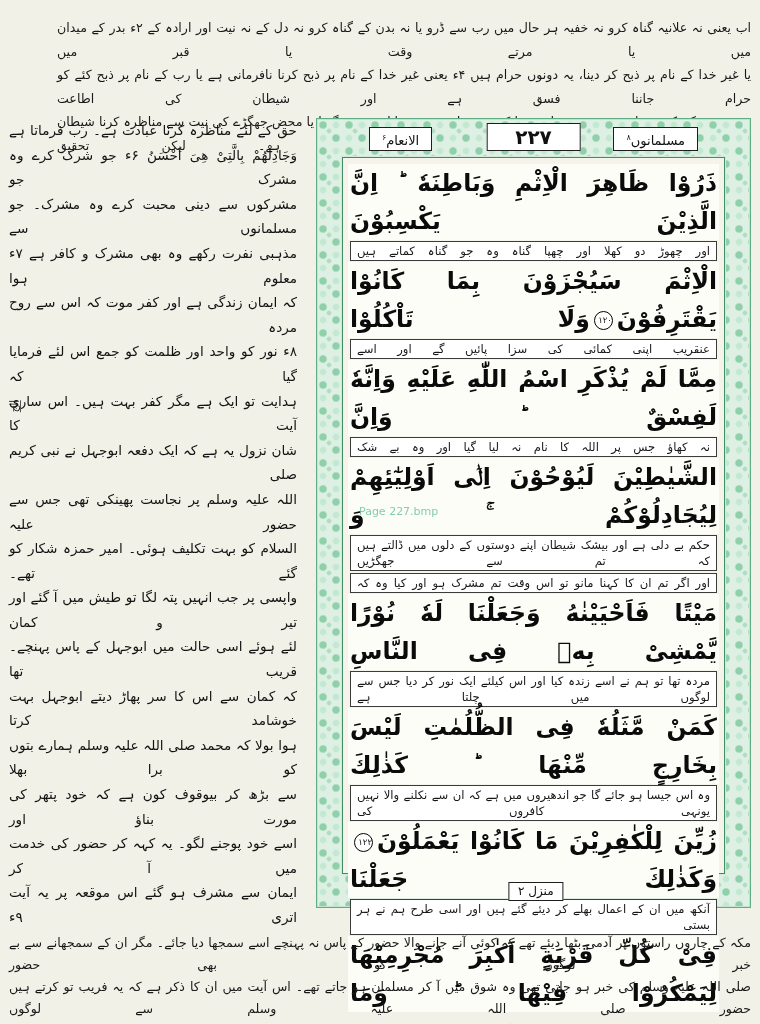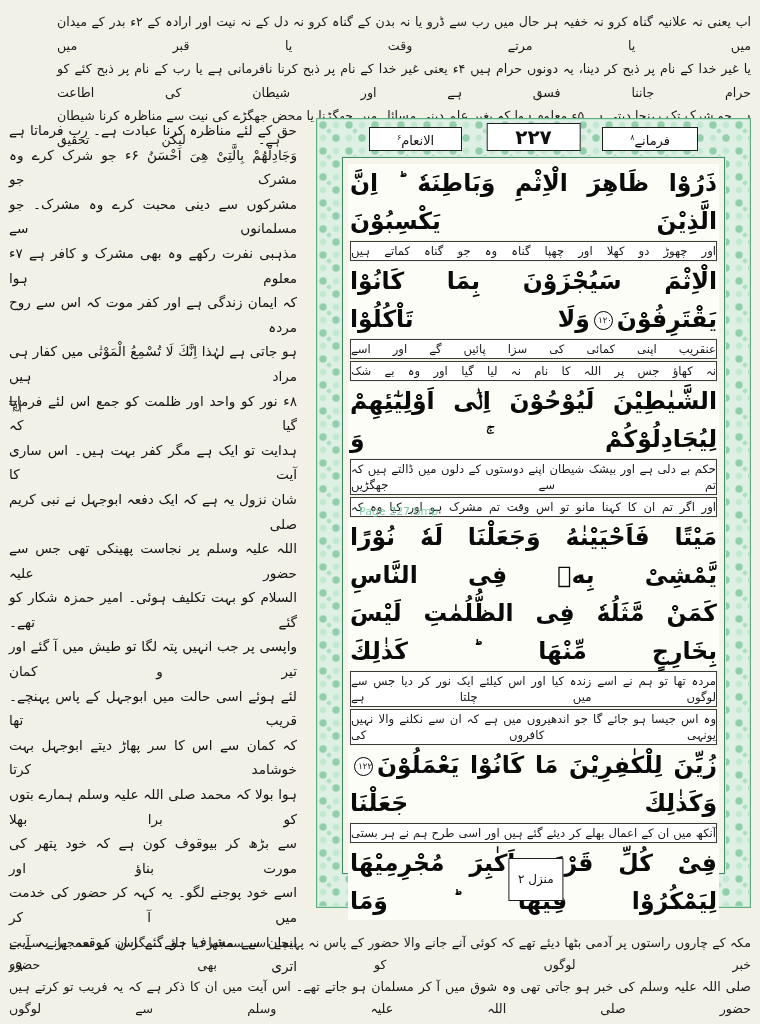--- a/index.html
+++ b/index.html
@@ -8,21 +8,21 @@
     font-family:"DejaVu Sans",sans-serif;
     background:#e9ebe4;
   }
   .page{
     position:relative;width:760px;height:1024px;
     background:#f2f1e8;
     color:#151515;
   }
   
   .notes{position:absolute;left:9px;right:9px;direction:rtl;}
-  .notes.top{top:10px;margin-left:48px;}
+  .notes.top{top:16px;margin-left:48px;}
   .notes.bottom{top:932px;}
   .note-line{
     font-size:12.6px;line-height:23.5px;
     text-align:justify;text-align-last:justify;
     white-space:normal;color:#191919;
   }
   .notes.bottom .note-line{line-height:22px;}
   .notes.bottom .note-line:last-child{text-align-last:center;}
   
   .main{position:absolute;top:118px;bottom:116px;left:9px;right:9px;display:flex;gap:19px;}
@@ -68,48 +68,48 @@
     direction:rtl;
   }
   .q-line.arabic{
     font-size:23.5px;font-weight:bold;line-height:38px;
     text-align:justify;text-align-last:justify;
     color:#0b0b0b;background:#fdfdf8;padding:0 2px;
   }
   .q-line.urdu{
     font-size:11.6px;line-height:16px;
     border:1px solid #3c3c3c;background:#ffffff;
-    padding:1px 0;margin:1px 2px;
+    padding:1px 6px;margin:1px 2px;
     text-align:justify;text-align-last:justify;
     color:#181818;
   }
   .vmark{
     display:inline-block;width:17px;height:17px;
     border:1.5px solid #000;border-radius:50%;
     font-size:8.5px;line-height:17px;text-align:right;
     font-weight:normal;vertical-align:middle;margin:0 4px;background:#fff;
   }
   
   .hdr-box{
     position:absolute;background:#fff;border:1px solid #1d1d1d;
-    direction:rtl;font-size:13px;line-height:19px;padding:0 27px;
+    direction:rtl;font-size:13px;line-height:19px;padding:0 12px;
     color:#101010;white-space:nowrap;
   }
   .hdr-juz{top:8px;right:52px;}
   .hdr-surah{top:8px;left:52px;}
   .hdr-page{
     top:4px;left:50%;transform:translateX(-50%);
     font-size:20px;font-weight:bold;line-height:26px;padding:0 28px;
     letter-spacing:2px;
   }
   .hdr-sup{font-size:8px;vertical-align:super;}
   .manzil-box{
     position:absolute;bottom:6px;left:50%;transform:translateX(-46%);
     background:#fff;border:1px solid #1d1d1d;
-    direction:rtl;font-size:12px;line-height:17px;padding:12px 9px;
+    direction:rtl;font-size:12px;line-height:17px;padding:0 9px;
     color:#101010;white-space:nowrap;
   }
   .watermark{
     position:absolute;top:347px;left:16px;
     color:#6fc49c;font-size:11px;opacity:.85;
     pointer-events:none;direction:ltr;
   }
 </style>
 </head>
 <body>
@@ -124,64 +124,64 @@
 
   <div class="main">
 
     <div class="side-col-wrap">
       <div class="side-col">
           <div class="col-line">حق کے لئے مناظرہ کرنا عبادت ہے۔ رب فرماتا ہے</div>
           <div class="col-line">وَجَادِلْهُمْ بِالَّتِىْ هِىَ اَحْسَنُ ۶ء جو شرک کرے وہ مشرک جو</div>
           <div class="col-line">مشرکوں سے دینی محبت کرے وہ مشرک۔ جو مسلمانوں سے</div>
           <div class="col-line">مذہبی نفرت رکھے وہ بھی مشرک و کافر ہے ۷ء معلوم ہوا</div>
           <div class="col-line">کہ ایمان زندگی ہے اور کفر موت کہ اس سے روح مردہ</div>
-          <div class="col-line">ہو جاتی ہے لہٰذا اِنَّكَ لَا تُسْمِعُ الْمَوْتٰى میں کفار ہی مراد ہیں</div>
           <div class="col-line">۸ء نور کو واحد اور ظلمت کو جمع اس لئے فرمایا گیا کہ</div>
           <div class="col-line">ہدایت تو ایک ہے مگر کفر بہت ہیں۔ اس ساری آیت کا</div>
           <div class="col-line">شان نزول یہ ہے کہ ایک دفعہ ابوجہل نے نبی کریم صلی</div>
           <div class="col-line">اللہ علیہ وسلم پر نجاست پھینکی تھی جس سے حضور علیہ</div>
           <div class="col-line">السلام کو بہت تکلیف ہوئی۔ امیر حمزہ شکار کو گئے تھے۔</div>
           <div class="col-line">واپسی پر جب انہیں پتہ لگا تو طیش میں آ گئے اور تیر و کمان</div>
           <div class="col-line">لئے ہوئے اسی حالت میں ابوجہل کے پاس پہنچے۔ قریب تھا</div>
           <div class="col-line">کہ کمان سے اس کا سر پھاڑ دیتے ابوجہل بہت خوشامد کرتا</div>
           <div class="col-line">ہوا بولا کہ محمد صلی اللہ علیہ وسلم ہمارے بتوں کو برا بھلا</div>
           <div class="col-line">سے بڑھ کر بیوقوف کون ہے کہ خود پتھر کی مورت بناؤ اور</div>
           <div class="col-line">اسے خود پوجنے لگو۔ یہ کہہ کر حضور کی خدمت میں آ کر</div>
           <div class="col-line">ایمان سے مشرف ہو گئے اس موقعہ پر یہ آیت اتری ۹ء</div>
         </div>
       <div class="margin-mark">الج</div>
     </div>
 
     <div class="quran-frame">
 
       <div class="hdr-box hdr-juz">
-        <span>فرمانے</span><span class="hdr-sup">۸</span>
+        <span>مسلمانوں</span><span class="hdr-sup">۸</span>
       </div>
 
       <div class="hdr-box hdr-page">
         <span>٢٢٧</span>
       </div>
 
       <div class="hdr-box hdr-surah">
         <span>الانعام</span><span class="hdr-sup">۶</span>
       </div>
 
       <div class="frame-inner">
         <div class="q-content">
             <div class="q-line arabic"><span>ذَرُوْا ظَاهِرَ الْاِثْمِ وَبَاطِنَهٗ ؕ اِنَّ الَّذِيْنَ يَكْسِبُوْنَ</span></div>
             <div class="q-line urdu"><span>اور چھوڑ دو کھلا اور چھپا گناہ وہ جو گناہ کماتے ہیں</span></div>
             <div class="q-line arabic"><span>الْاِثْمَ سَيُجْزَوْنَ بِمَا كَانُوْا يَقْتَرِفُوْنَ</span><span class="vmark">۱۲۰</span><span>وَلَا تَاْكُلُوْا</span></div>
             <div class="q-line urdu"><span>عنقریب اپنی کمائی کی سزا پائیں گے اور اسے</span></div>
+            <div class="q-line arabic"><span>مِمَّا لَمْ يُذْكَرِ اسْمُ اللّٰهِ عَلَيْهِ وَاِنَّهٗ لَفِسْقٌ ؕ وَاِنَّ</span></div>
             <div class="q-line urdu"><span>نہ کھاؤ جس پر اللہ کا نام نہ لیا گیا اور وہ بے شک</span></div>
             <div class="q-line arabic"><span>الشَّيٰطِيْنَ لَيُوْحُوْنَ اِلٰۤى اَوْلِيٰٓئِهِمْ لِيُجَادِلُوْكُمْ ۚ وَ</span></div>
             <div class="q-line urdu"><span>حکم بے دلی ہے اور بیشک شیطان اپنے دوستوں کے دلوں میں ڈالتے ہیں کہ تم سے جھگڑیں</span></div>
             <div class="q-line urdu"><span>اور اگر تم ان کا کہنا مانو تو اس وقت تم مشرک ہو اور کیا وہ کہ</span></div>
             <div class="q-line arabic"><span>مَيْتًا فَاَحْيَيْنٰهُ وَجَعَلْنَا لَهٗ نُوْرًا يَّمْشِىْ بِهٖ فِى النَّاسِ</span></div>
+            <div class="q-line urdu"><span>مردہ تھا تو ہم نے اسے زندہ کیا اور اس کیلئے ایک نور کر دیا جس سے لوگوں میں چلتا ہے</span></div>
             <div class="q-line arabic"><span>كَمَنْ مَّثَلُهٗ فِى الظُّلُمٰتِ لَيْسَ بِخَارِجٍ مِّنْهَا ؕ كَذٰلِكَ</span></div>
-            <div class="q-line urdu"><span>مردہ تھا تو ہم نے اسے زندہ کیا اور اس کیلئے ایک نور کر دیا جس سے لوگوں میں چلتا ہے</span></div>
             <div class="q-line urdu"><span>وہ اس جیسا ہو جائے گا جو اندھیروں میں ہے کہ ان سے نکلنے والا نہیں یونہی کافروں کی</span></div>
             <div class="q-line arabic"><span>زُيِّنَ لِلْكٰفِرِيْنَ مَا كَانُوْا يَعْمَلُوْنَ</span><span class="vmark">۱۲۲</span><span>وَكَذٰلِكَ جَعَلْنَا</span></div>
             <div class="q-line urdu"><span>آنکھ میں ان کے اعمال بھلے کر دیئے گئے ہیں اور اسی طرح ہم نے ہر بستی</span></div>
             <div class="q-line arabic"><span>فِىْ كُلِّ قَرْيَةٍ اَكٰبِرَ مُجْرِمِيْهَا لِيَمْكُرُوْا فِيْهَا ؕ وَمَا</span></div>
           </div>
         <div class="watermark">Page 227.bmp</div>
       </div>
 
       <div class="manzil-box">منزل ۲</div>
     </div>

